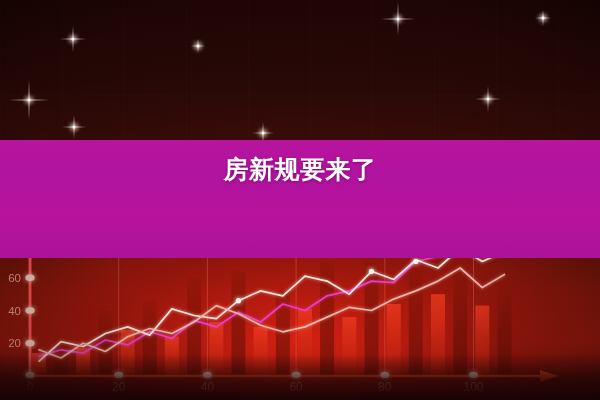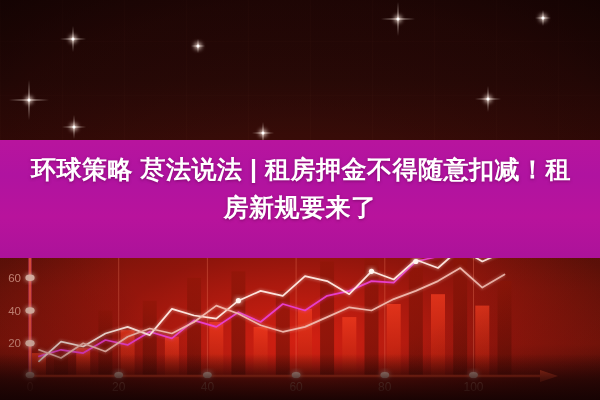--- a/index.html
+++ b/index.html
@@ -243,17 +243,16 @@
         <i class="h" style="width: 14px;"></i>
         <i class="v" style="height: 14px;"></i>
         <i class="c"></i>
       </div>
     </div>
 
   <div class="band"></div>
   <div class="band-glow"></div>
 
   <div class="title-wrap">
-    <div class="title-line l1">环球策略 荩法说法 | 租房押金不得随意扣减！租</div>
     <div class="title-line l2">房新规要来了</div>
   </div>
 
 </div>
 
 </body></html>

